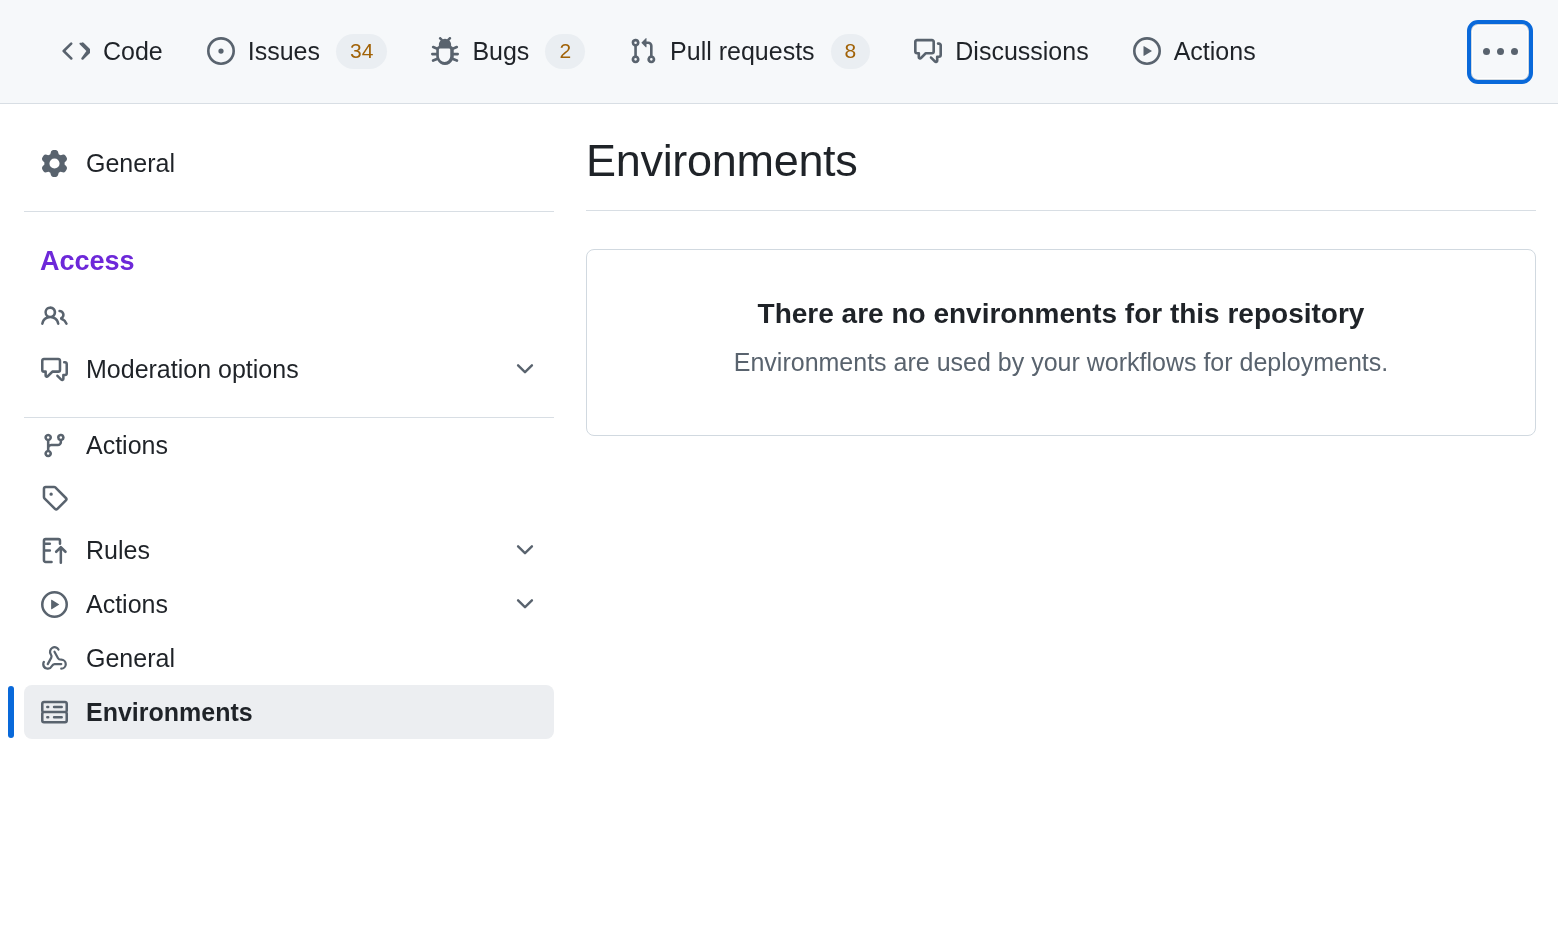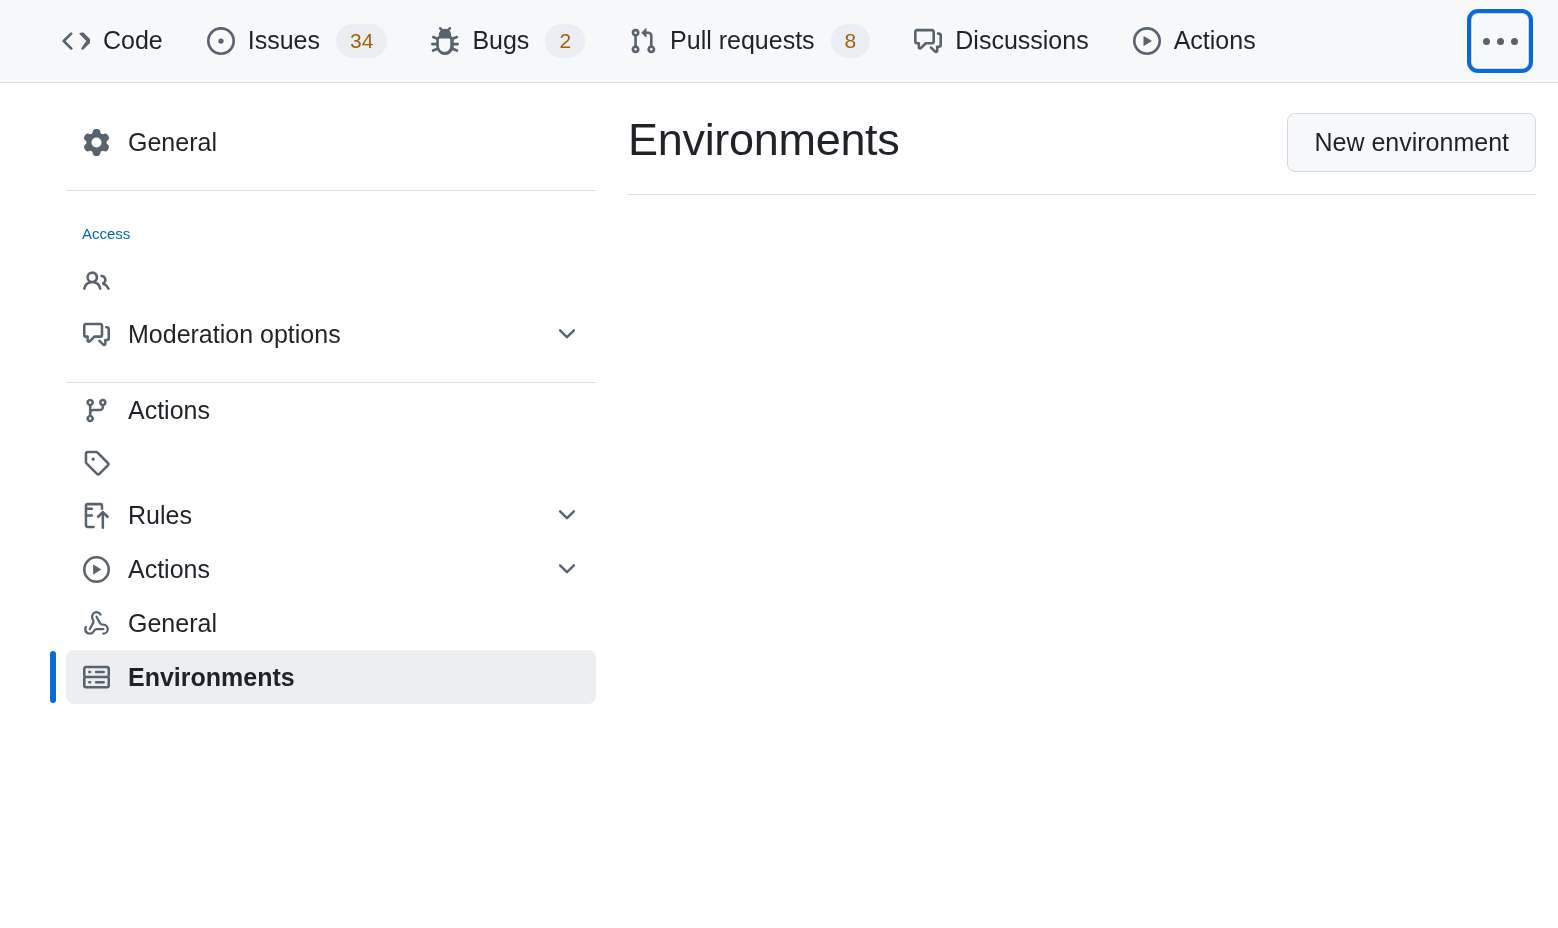--- a/index.html
+++ b/index.html
@@ -7,21 +7,21 @@
     margin: 0; padding: 0;
     width: 1558px; height: 928px;
     background: #ffffff;
     font-family: "Liberation Sans", sans-serif;
     color: #1f2328;
     overflow: hidden;
   }
 
   
   .topnav {
-    height: 83px;
+    height: 104px;
     background: #f6f8fa;
     border-bottom: 1px solid #d8dee4;
     display: flex;
     align-items: center;
     padding: 0 22px 0 40px;
     position: relative;
   }
   .nav-items { display: flex; align-items: center; gap: 0; flex: 1; }
   .nav-item {
     display: flex;
@@ -62,21 +62,20 @@
   }
 
   
   .layout { display: flex; height: calc(928px - 104px); }
 
   
   .sidebar {
     width: 586px;
     padding: 32px 32px 0 24px;
     flex-shrink: 0;
-    margin-left: 42px;
   }
   .side-row {
     display: flex;
     align-items: center;
     gap: 18px;
     padding: 12px 16px;
     border-radius: 8px;
     cursor: pointer;
     position: relative;
   }
@@ -87,23 +86,23 @@
   .sel-bar {
     position: absolute;
     left: -16px; top: 1px;
     width: 6px; height: calc(100% - 2px);
     background: #0969da;
     border-radius: 6px;
   }
   .chevron { color: #59636e; display:flex; align-items:center; }
   .divider { height: 1px; background: #d8dee4; margin: 21px 0 0 0; }
   .group-title {
-    font-size: 15px;
-    font-weight: normal;
-    color: #0369a1;
+    font-size: 27px;
+    font-weight: bold;
+    color: #6d28d9;
     padding: 0 16px;
     margin: 34px 0 14px 0;
   }
 
   
   .main { flex: 1; padding: 30px 22px 0 0; min-width: 0; }
   .main-head {
     display: flex;
     align-items: flex-start;
     justify-content: space-between;
@@ -312,18 +311,21 @@
       </span>
       <span class="side-label">Environments</span>
     </div>
 
   </div>
 
   <div class="main">
 
     <div class="main-head">
       <h1 class="page-title">Environments</h1>
-      <button class="btn">New environment</button>
-    </div>
-
+    </div>
+
+    <div class="blankslate">
+      <p class="bs-title">There are no environments for this repository</p>
+      <p class="bs-desc">Environments are used by your workflows for deployments.</p>
+    </div>
 
   </div>
 </div>
 
 </body></html>

